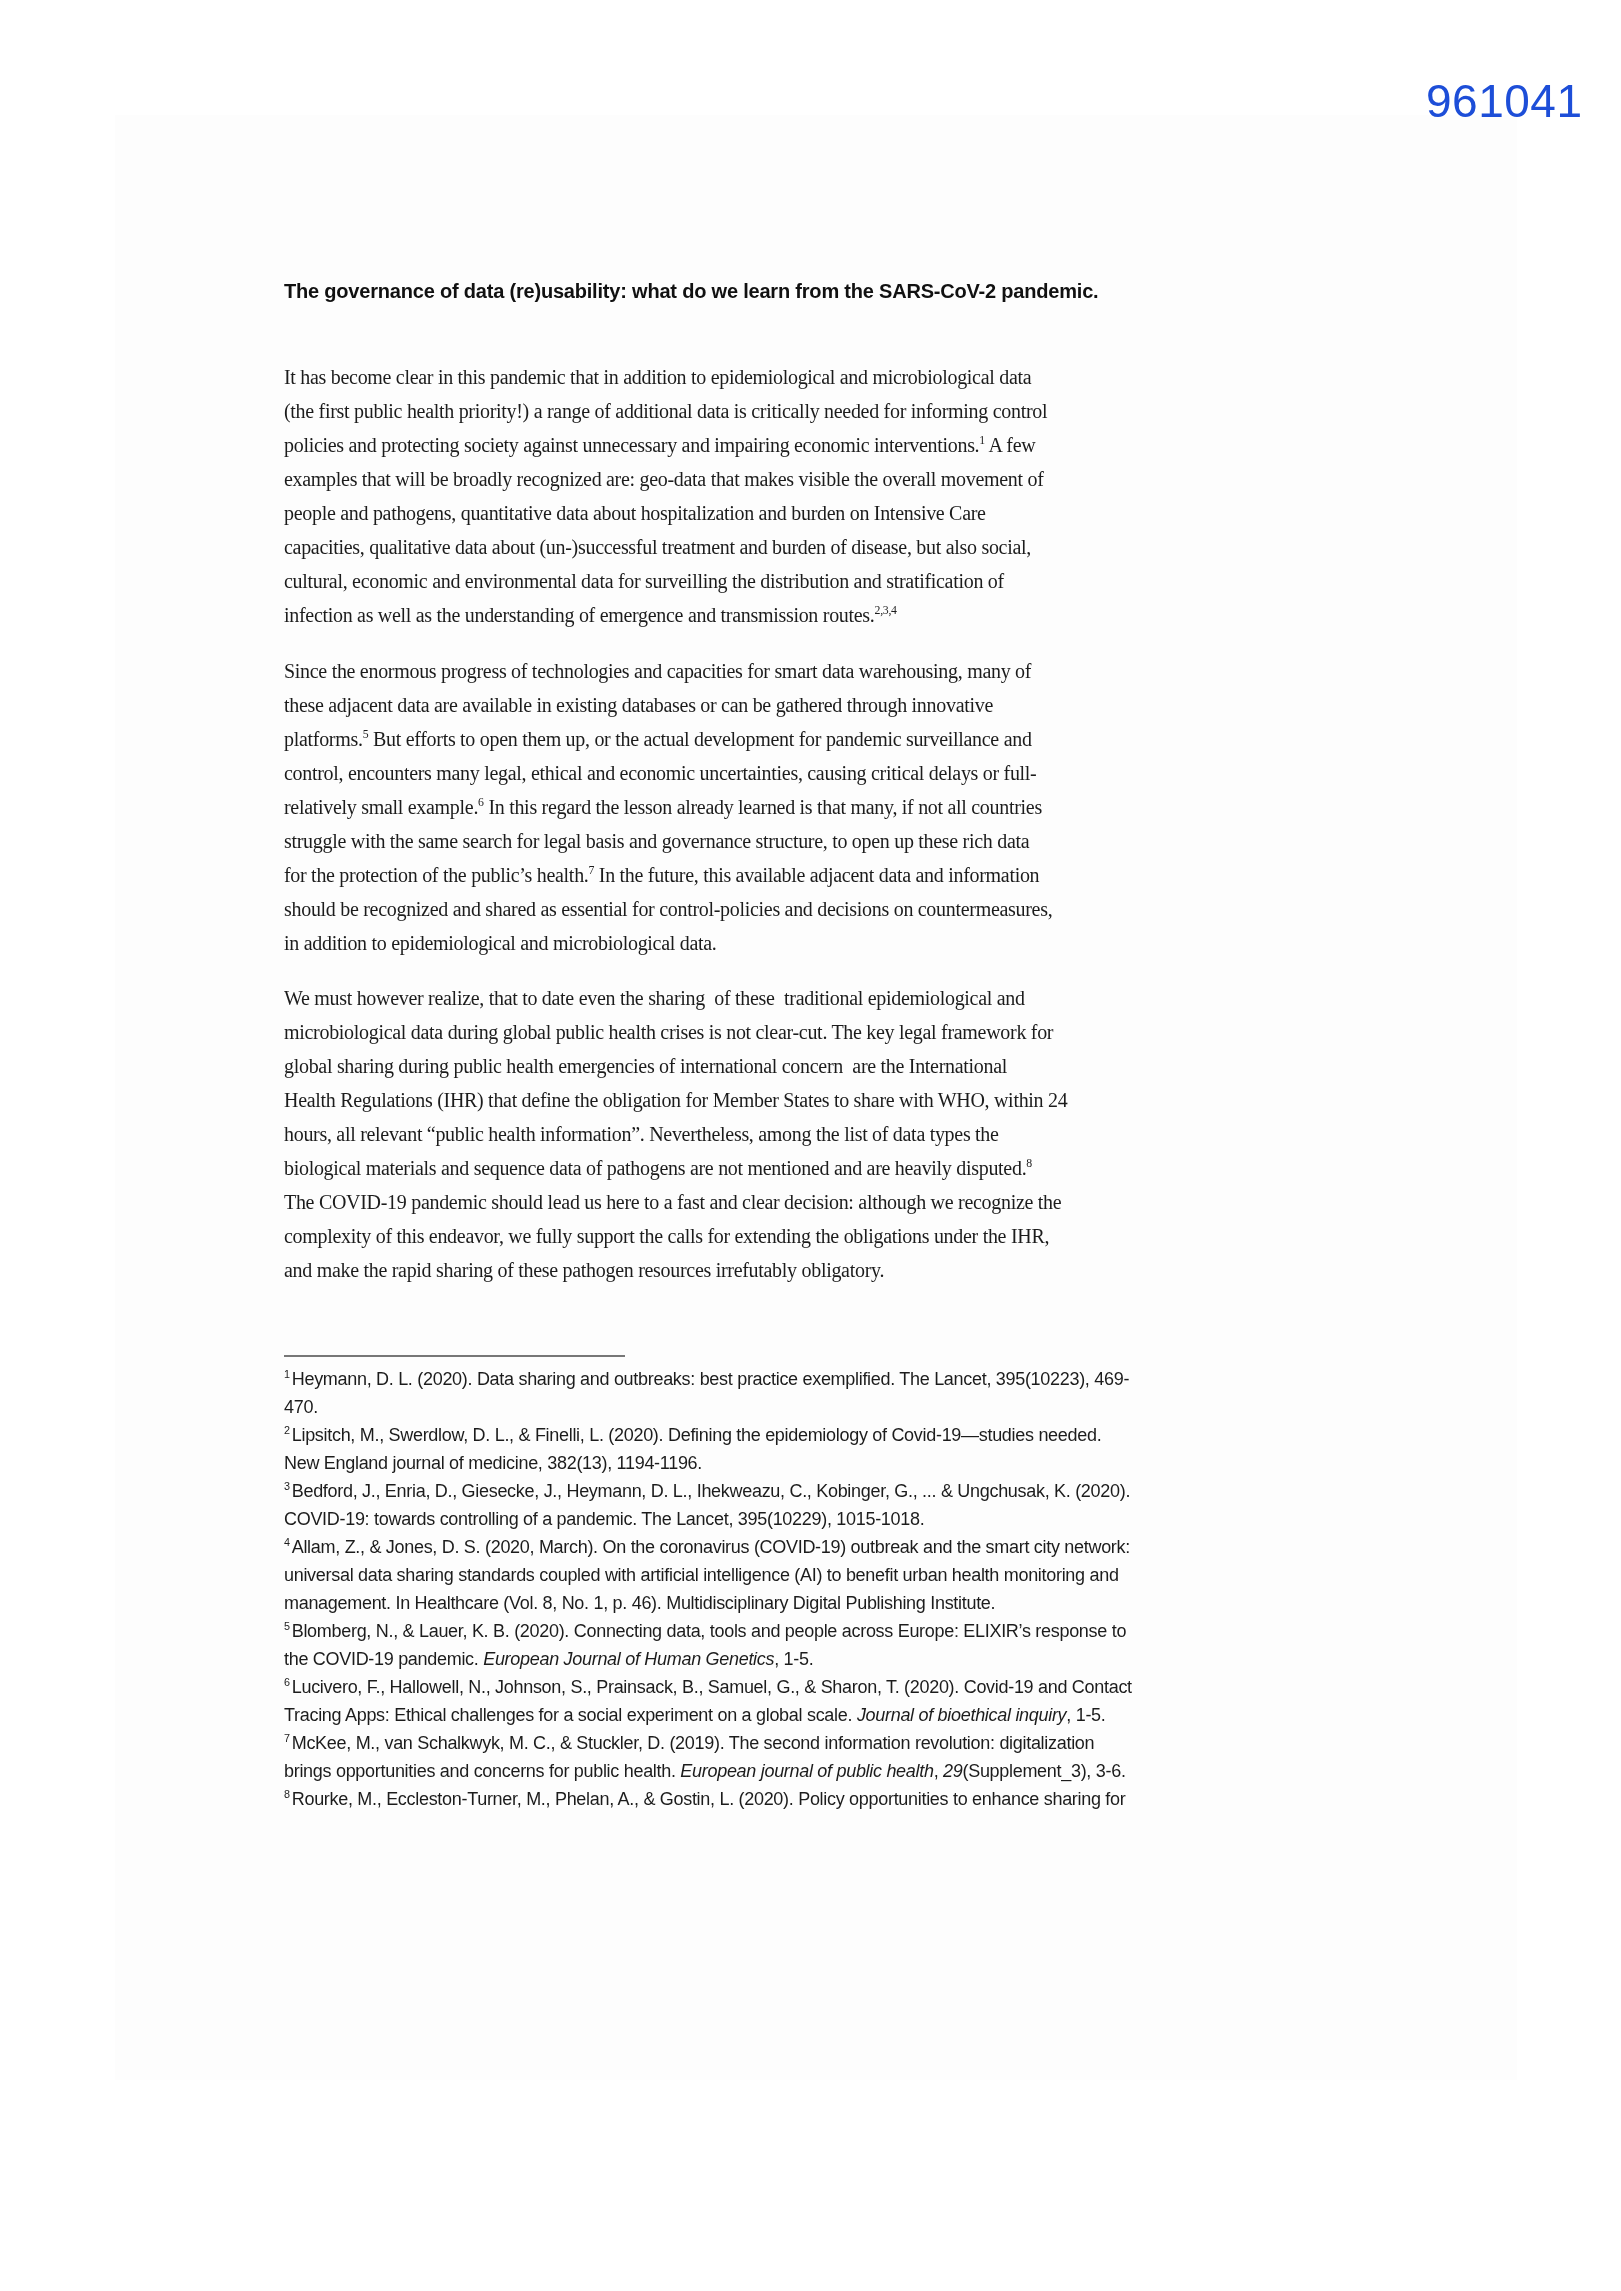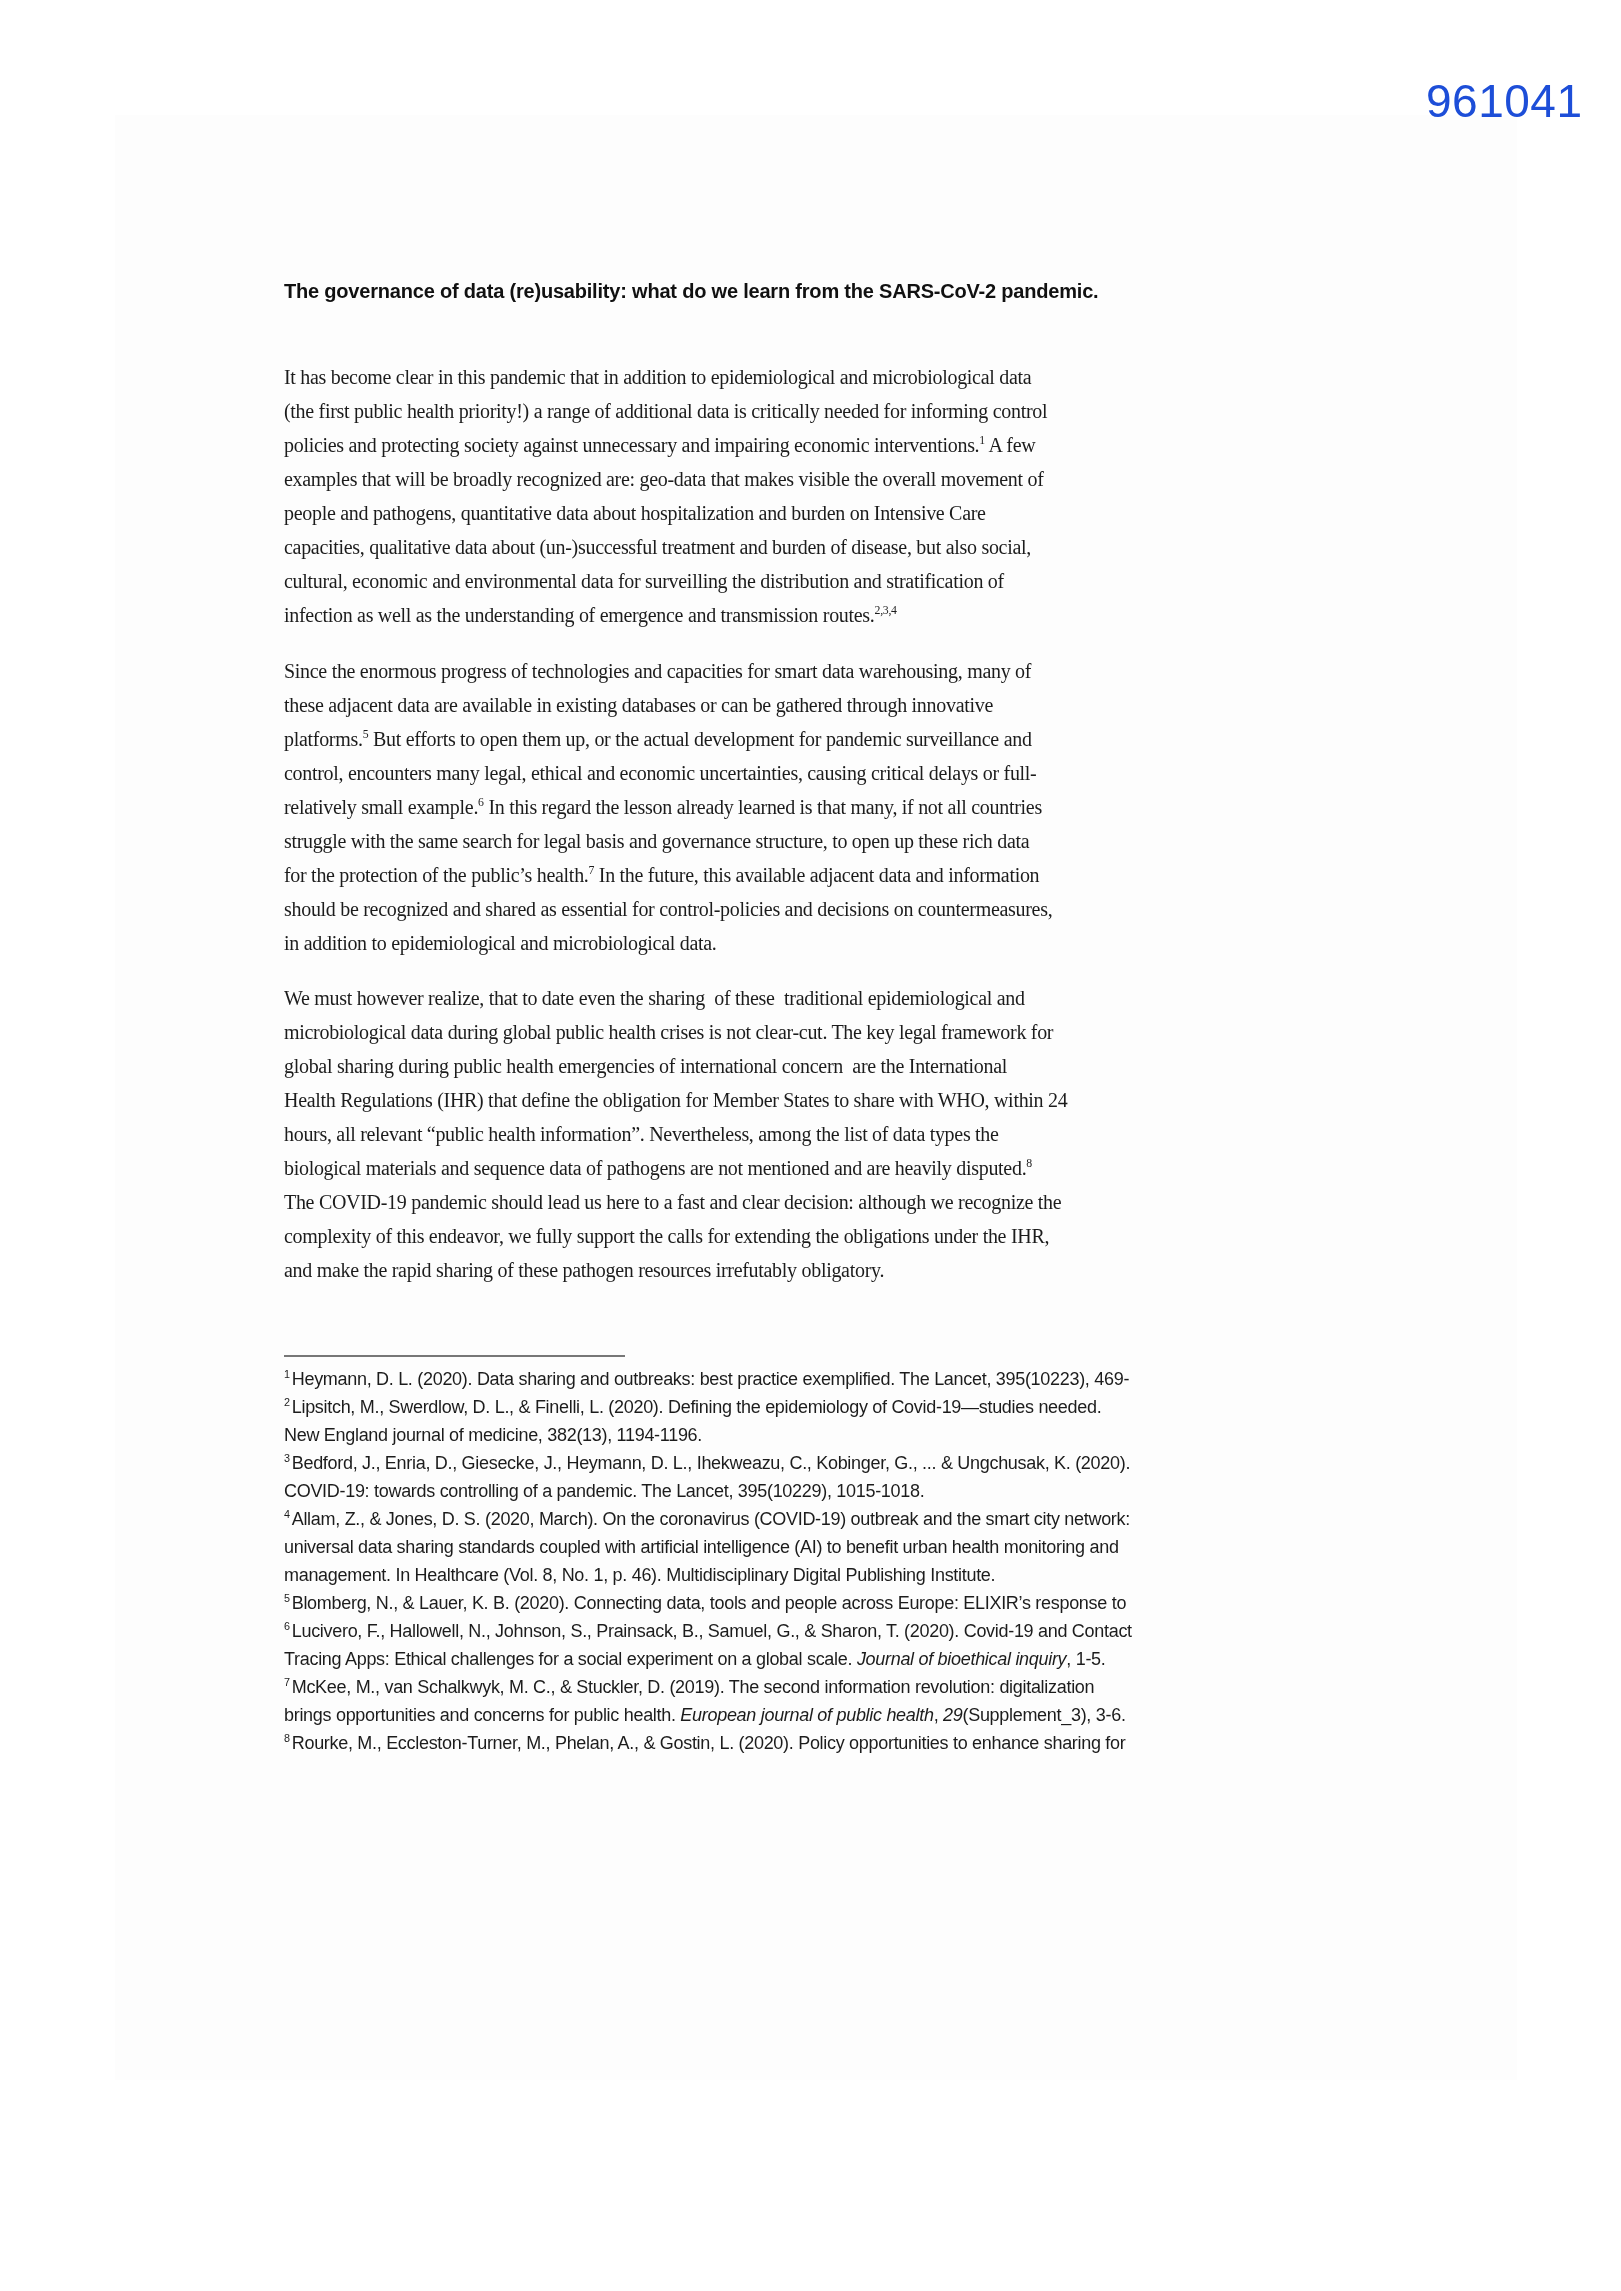--- a/index.html
+++ b/index.html
@@ -60,36 +60,38 @@
     <span class="line">The COVID-19 pandemic should lead us here to a fast and clear decision: although we recognize the</span>
     <span class="line">complexity of this endeavor, we fully support the calls for extending the obligations under the IHR,</span>
     <span class="line">and make the rapid sharing of these pathogen resources irrefutably obligatory.</span>
   </div>
 
   <div class="fn-rule"></div>
 
   <div class="footnote">
     <div>
       <span class="line"><sup>1</sup><span>Heymann, D. L. (2020). Data sharing and outbreaks: best practice exemplified. The Lancet, 395(10223), 469-</span></span>
+      <span class="line">470.</span>
     </div>
     <div>
       <span class="line"><sup>2</sup><span>Lipsitch, M., Swerdlow, D. L., &amp; Finelli, L. (2020). Defining the epidemiology of Covid-19—studies needed.</span></span>
       <span class="line">New England journal of medicine, 382(13), 1194-1196.</span>
     </div>
     <div>
       <span class="line"><sup>3</sup><span>Bedford, J., Enria, D., Giesecke, J., Heymann, D. L., Ihekweazu, C., Kobinger, G., ... &amp; Ungchusak, K. (2020).</span></span>
       <span class="line">COVID-19: towards controlling of a pandemic. The Lancet, 395(10229), 1015-1018.</span>
     </div>
     <div>
       <span class="line"><sup>4</sup><span>Allam, Z., &amp; Jones, D. S. (2020, March). On the coronavirus (COVID-19) outbreak and the smart city network:</span></span>
       <span class="line">universal data sharing standards coupled with artificial intelligence (AI) to benefit urban health monitoring and</span>
       <span class="line">management. In Healthcare (Vol. 8, No. 1, p. 46). Multidisciplinary Digital Publishing Institute.</span>
     </div>
     <div>
       <span class="line"><sup>5</sup><span>Blomberg, N., &amp; Lauer, K. B. (2020). Connecting data, tools and people across Europe: ELIXIR’s response to</span></span>
+      <span class="line"><span>the COVID-19 pandemic. </span><i>European Journal of Human Genetics</i><span>, 1-5.</span></span>
     </div>
     <div>
       <span class="line"><sup>6</sup><span>Lucivero, F., Hallowell, N., Johnson, S., Prainsack, B., Samuel, G., &amp; Sharon, T. (2020). Covid-19 and Contact</span></span>
       <span class="line"><span>Tracing Apps: Ethical challenges for a social experiment on a global scale. </span><i>Journal of bioethical inquiry</i><span>, 1-5.</span></span>
     </div>
     <div>
       <span class="line"><sup>7</sup><span>McKee, M., van Schalkwyk, M. C., &amp; Stuckler, D. (2019). The second information revolution: digitalization</span></span>
       <span class="line"><span>brings opportunities and concerns for public health. </span><i>European journal of public health</i><span>, </span><i>29</i><span>(Supplement_3), 3-6.</span></span>
     </div>
     <div>

